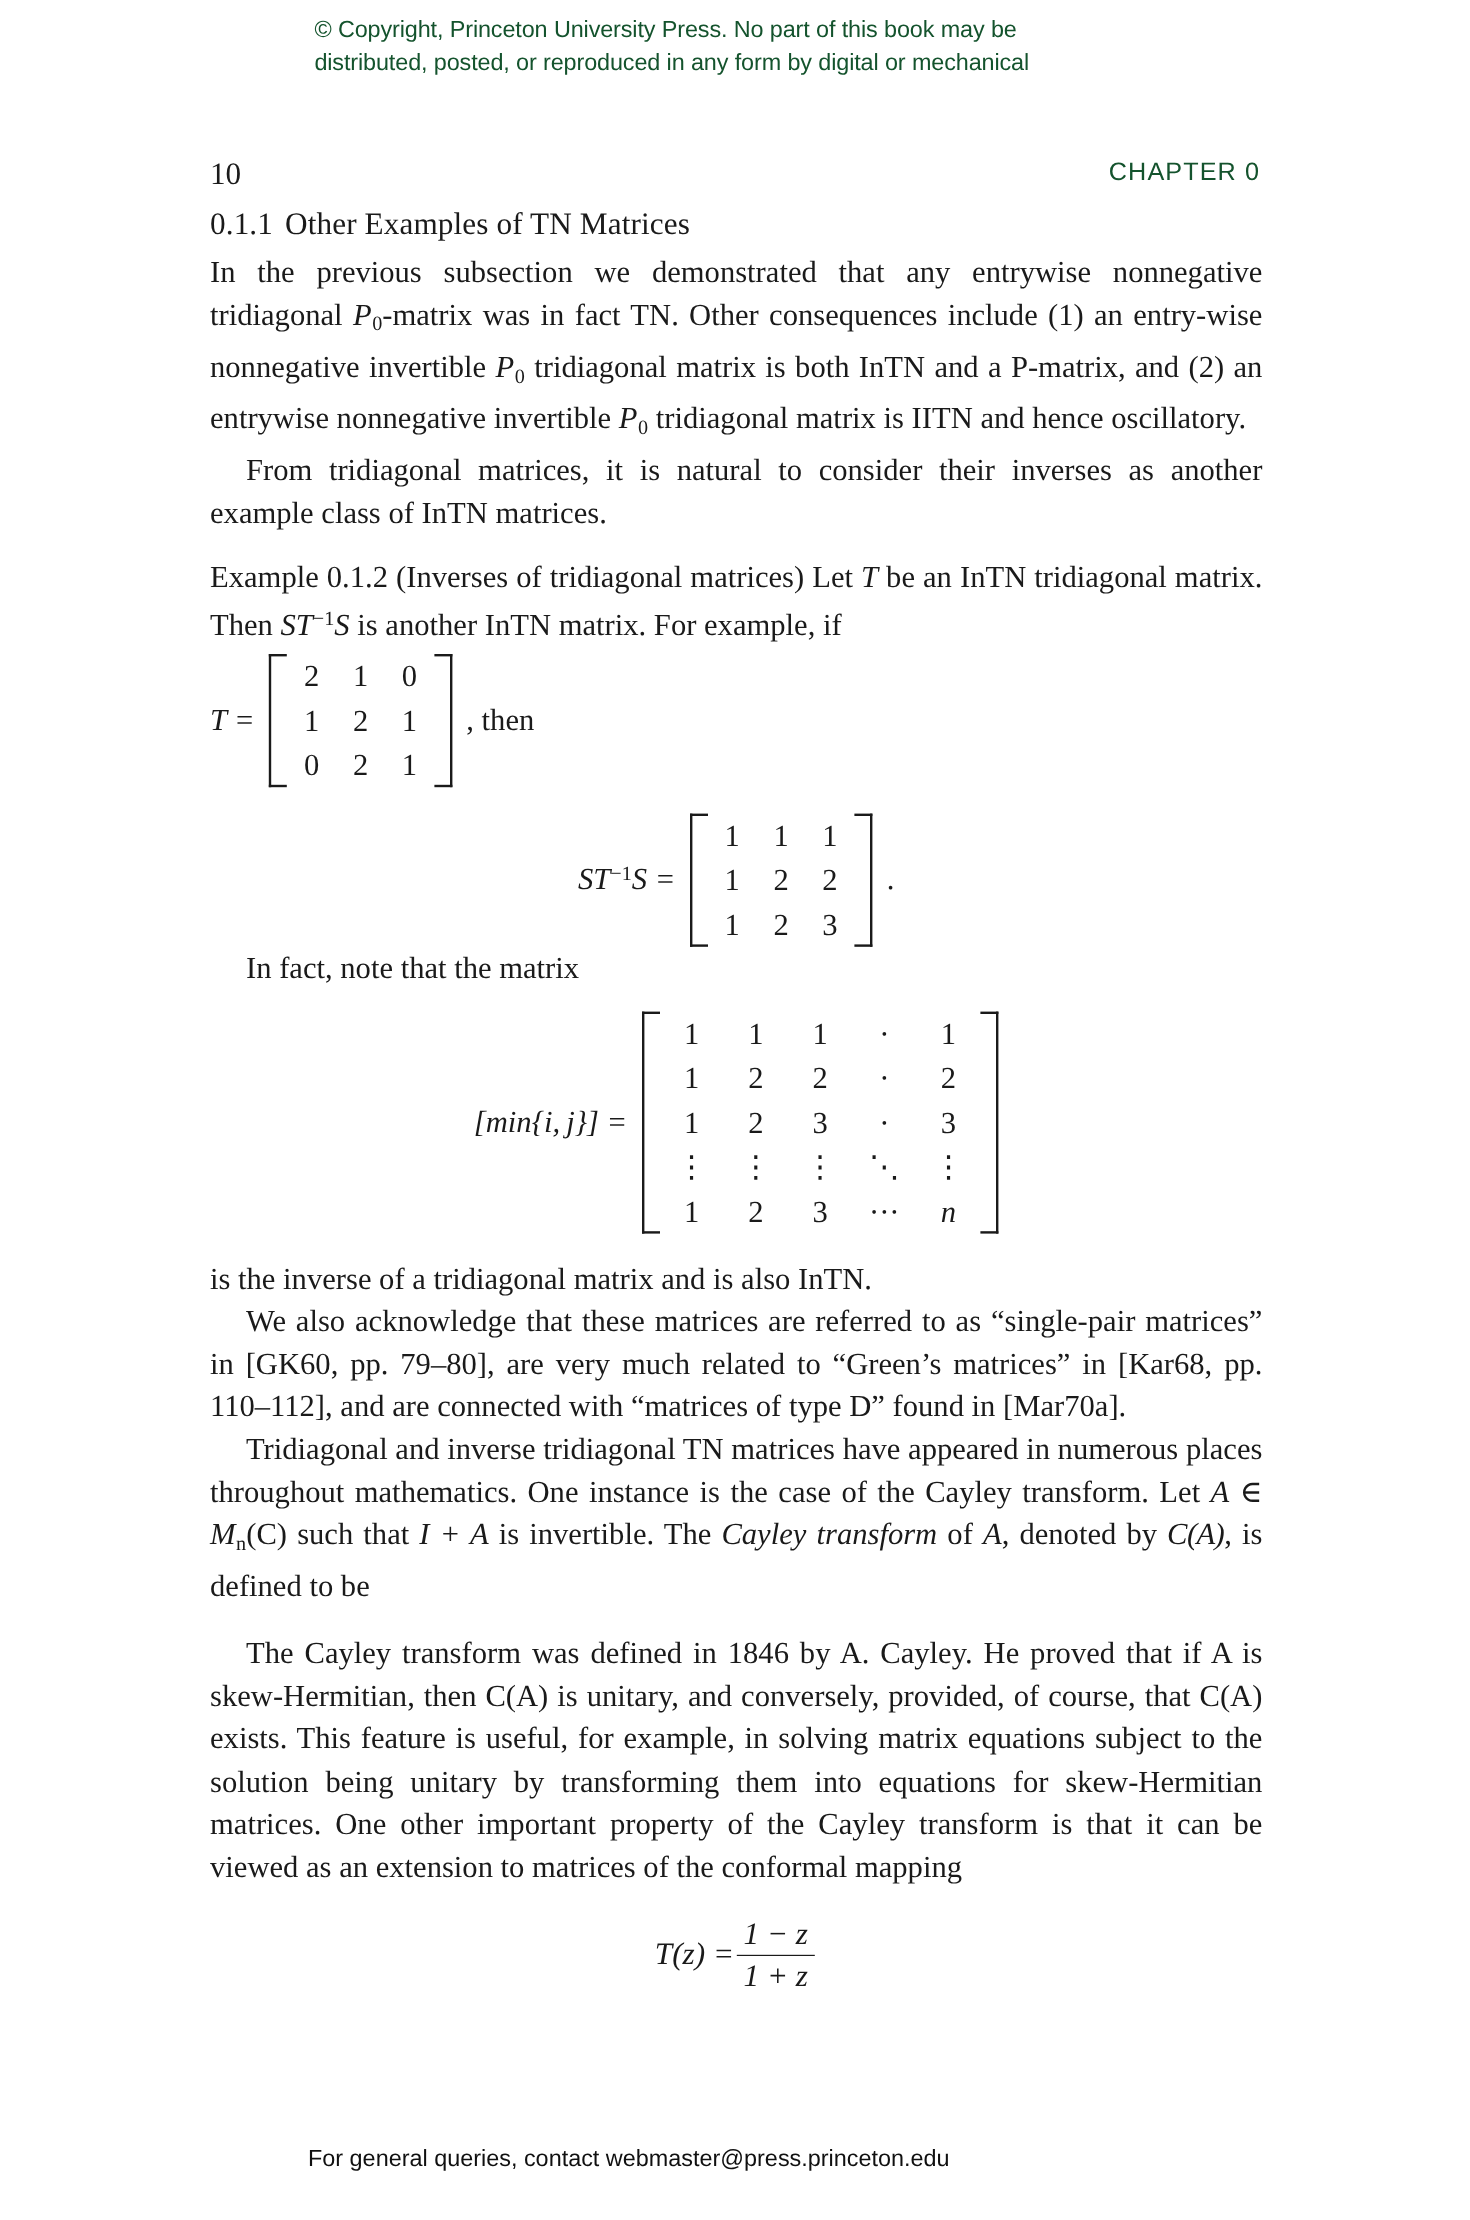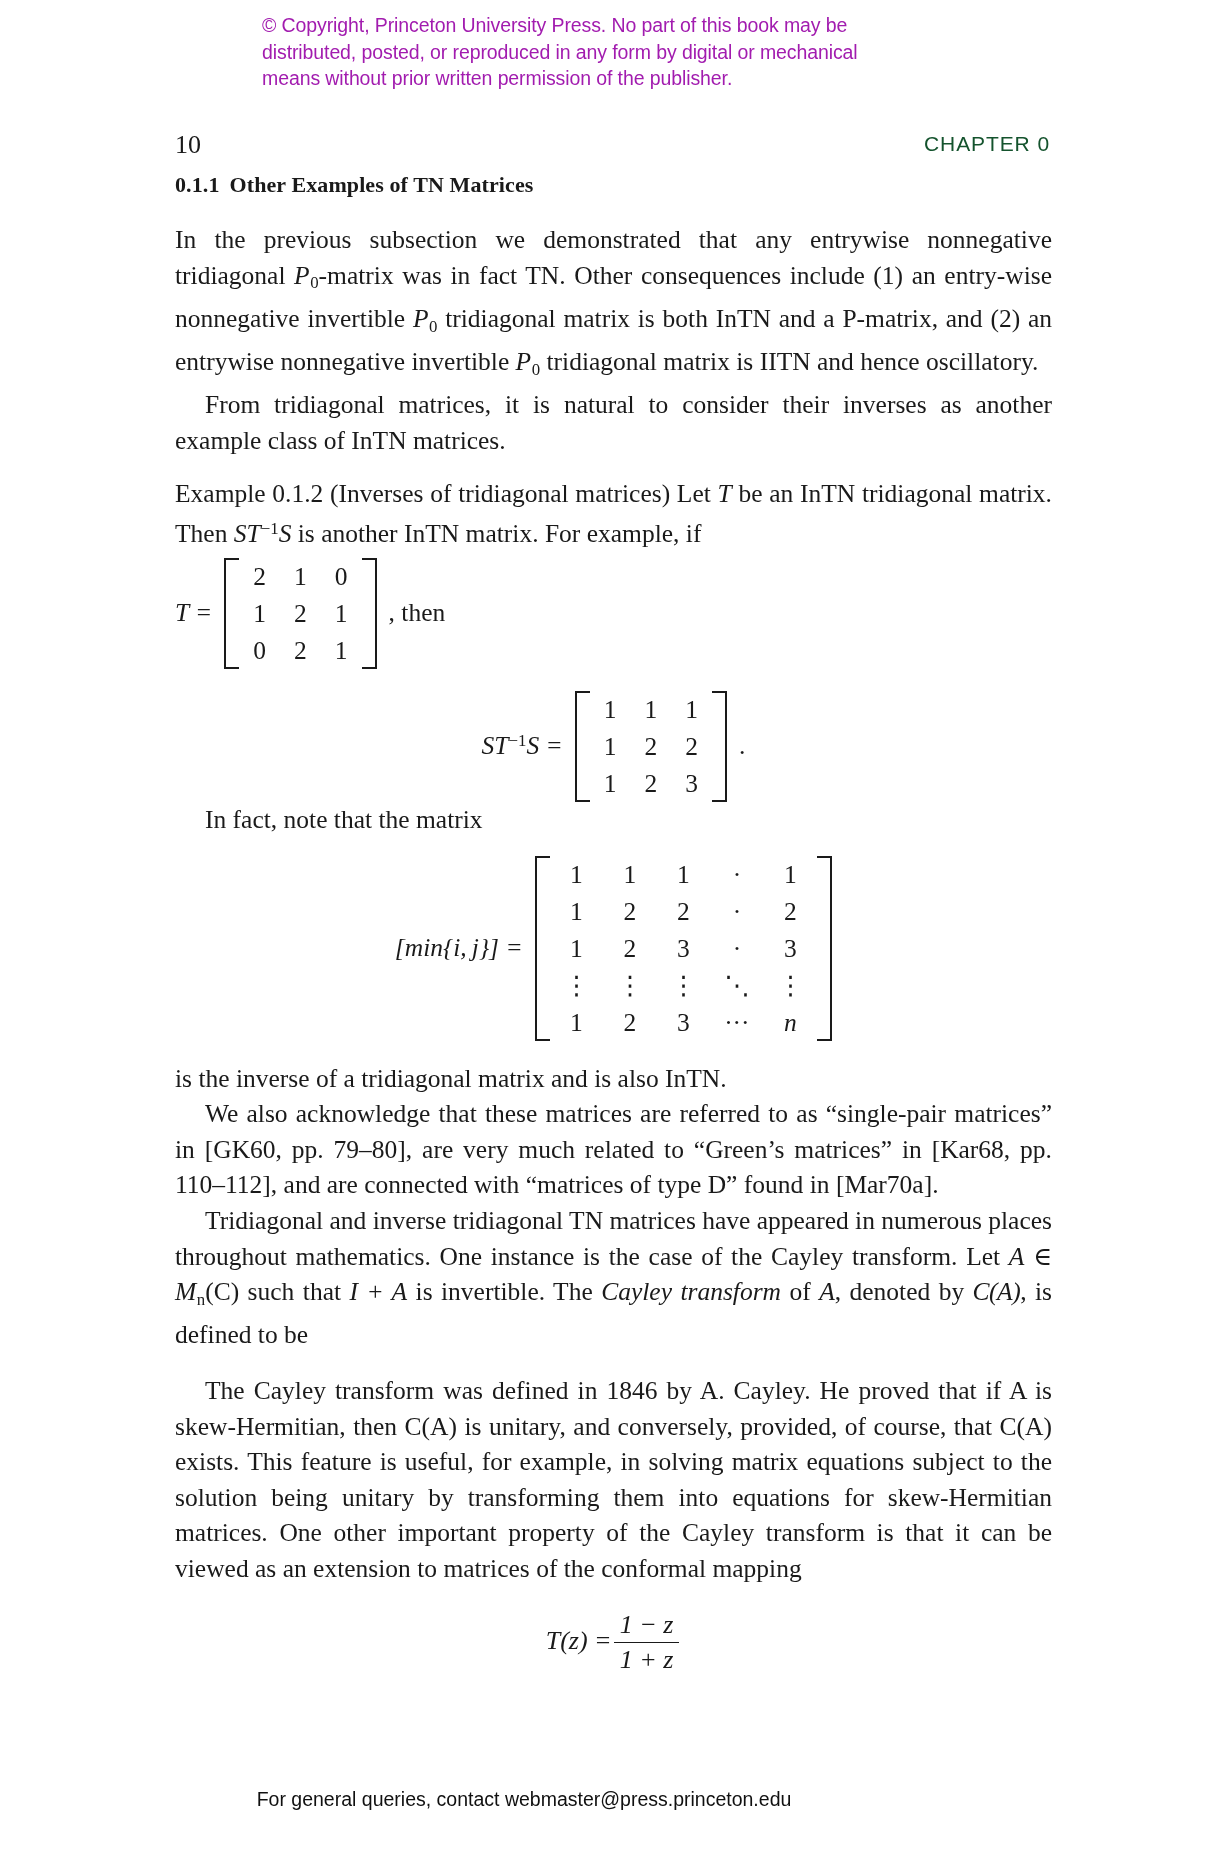--- a/index.html
+++ b/index.html
@@ -24,21 +24,21 @@
 
   
   .copyright {
     position: absolute;
     left: 262px;
     top: 12px;
     width: 690px;
     font-family: "Liberation Sans", "DejaVu Sans", sans-serif;
     font-size: 19.5px;
     line-height: 26.5px;
-    color: #a21caf;
+    color: #14532d;
     letter-spacing: -0.1px;
   }
 
   
   .runhead {
     position: absolute;
     top: 130px;
     left: 175px;
     width: 875px;
     height: 30px;
@@ -61,23 +61,23 @@
 
   
   .col {
     position: absolute;
     left: 175px;
     top: 172px;
     width: 877px;
   }
 
   h2.sec {
-    font-size: 22px;
-    font-weight: bold;
-    margin: 0 0 24px 0;
+    font-size: 26px;
+    font-weight: normal;
+    margin: 0 0 7px 0;
     letter-spacing: 0.1px;
   }
   h2.sec .num { margin-right: 10px; }
 
   p {
     margin: 0;
     font-size: 25.5px;
     line-height: 35.6px;
     text-align: justify;
     text-justify: inter-word;
@@ -185,21 +185,20 @@
   }
 </style>
 </head>
 <body>
 
 <div class="page">
 
   <div class="copyright">
     <div>© Copyright, Princeton University Press. No part of this book may be</div>
     <div>distributed, posted, or reproduced in any form by digital or mechanical</div>
-    <div>means without prior written permission of the publisher.</div>
   </div>
 
   <div class="runhead">
     <div class="folio">10</div>
     <div class="chap">CHAPTER 0</div>
   </div>
 
   <div class="col">
 
     <h2 class="sec">

